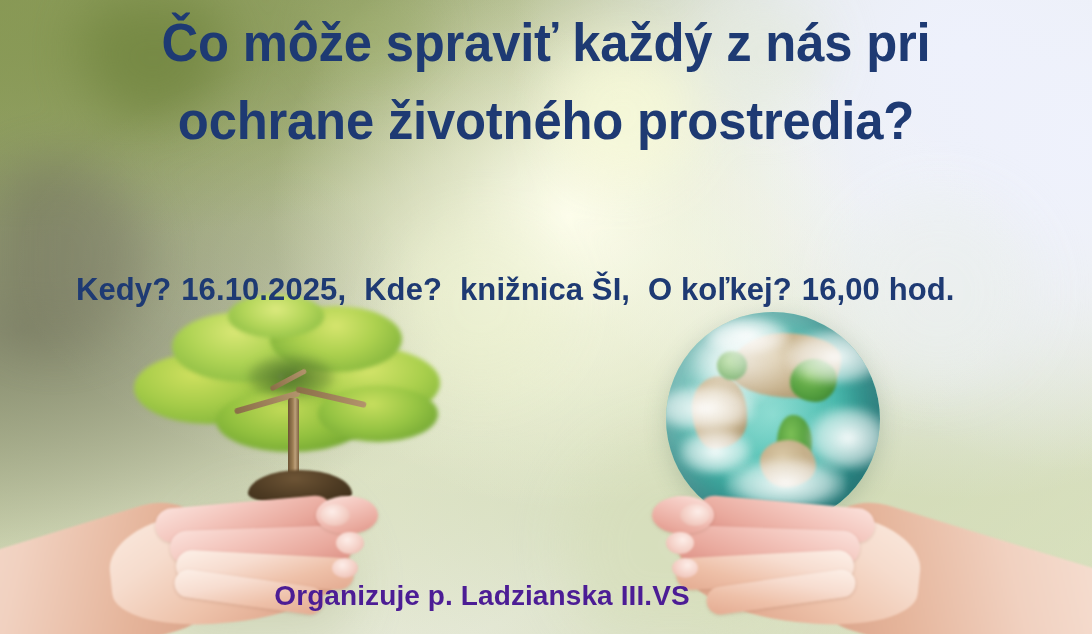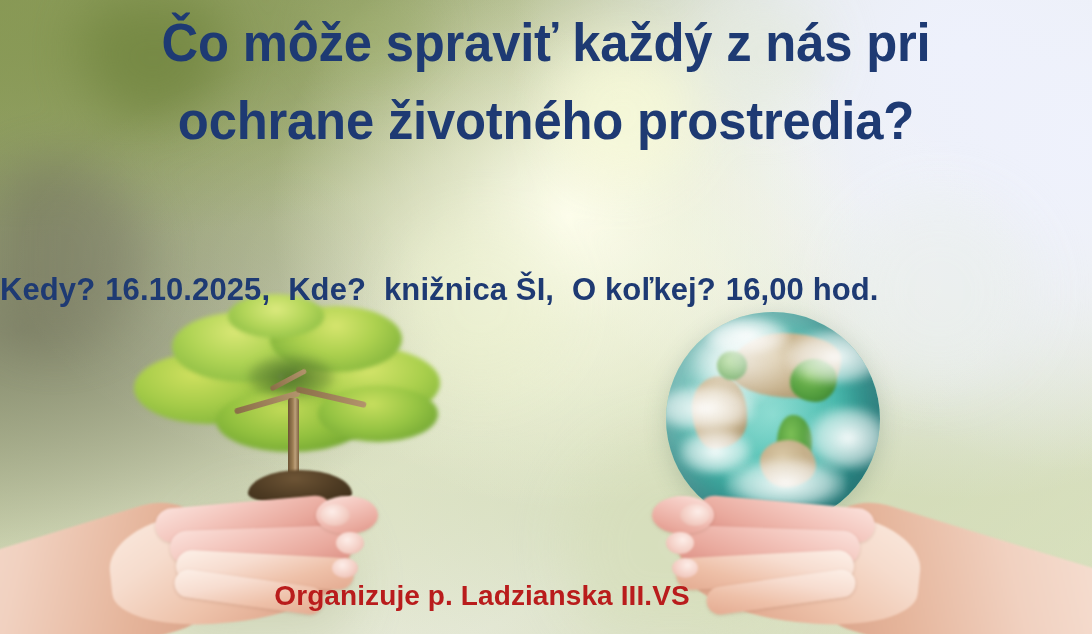--- a/index.html
+++ b/index.html
@@ -218,35 +218,36 @@
     letter-spacing: -0.2px;
     transform: scaleX(0.94);
   }
   #info-line {
     left: 0; top: 270px; width: 1092px;
     text-align: left;
     font-family: "Liberation Sans", sans-serif;
     font-weight: bold;
     font-size: 31px;
     line-height: 40px;
+    padding-left: 76px;
     box-sizing: border-box;
     color: #1e3a73;
     letter-spacing: 0.1px;
   }
   #info-line .seg { display: inline; }
   #info-line .gap-s { display: inline-block; width: 10px; }
   #info-line .gap-m { display: inline-block; width: 18px; }
   #footer-line {
     left: 0; top: 578px; width: 964px;
     text-align: center;
     font-family: "Liberation Sans", sans-serif;
     font-weight: bold;
     font-size: 28px;
     line-height: 36px;
-    color: #b91c1c;
+    color: #4c1d95;
     letter-spacing: 0.1px;
   }
 </style>
 </head>
 <body>
 
 <div id="poster">
 
   <div class="bg-layer bg-base"></div>
   <div class="bg-layer bg-bokeh"></div>

